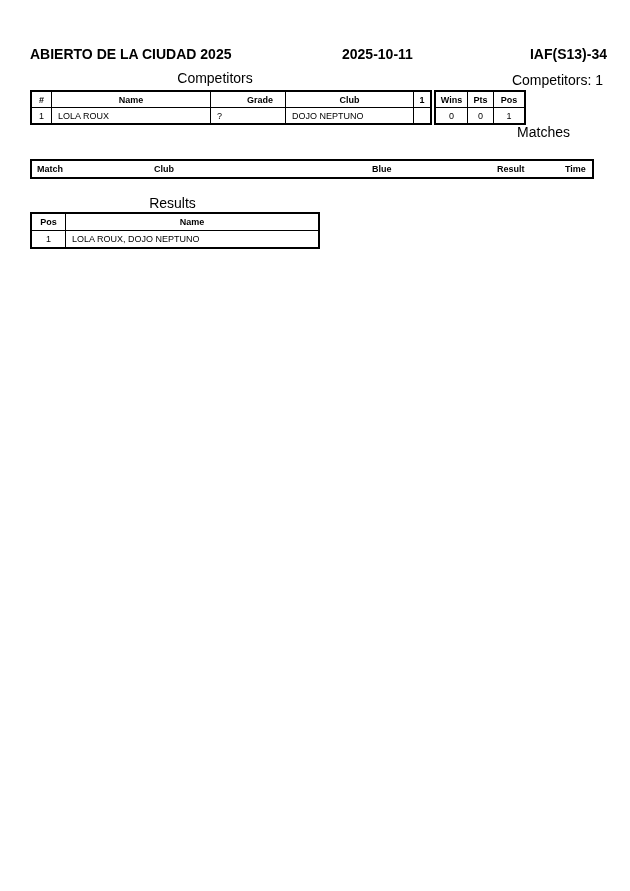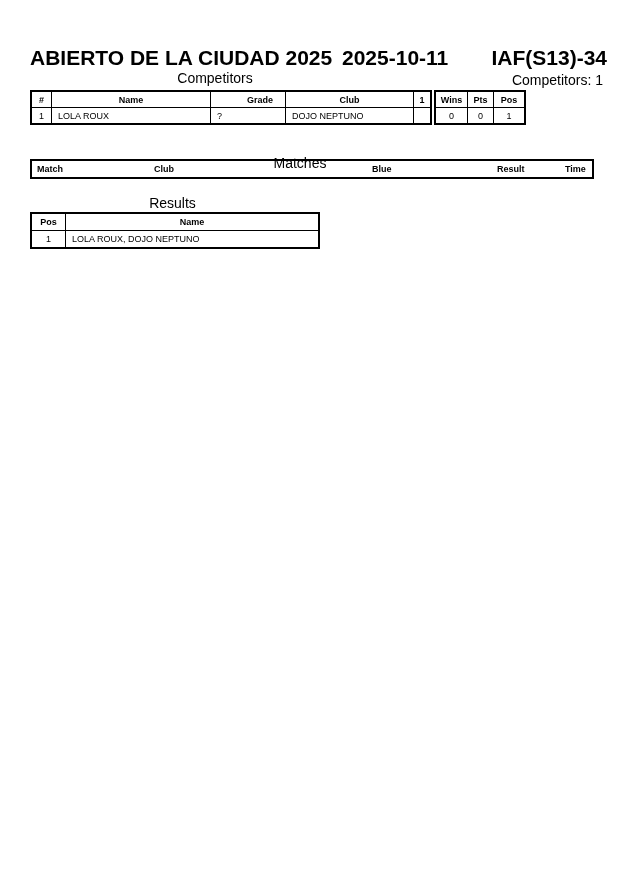--- a/index.html
+++ b/index.html
@@ -7,29 +7,29 @@
     width:630px; height:891px;
     background:#ffffff;
     font-family:"Liberation Sans", sans-serif;
     color:#000;
     position:relative;
     overflow:hidden;
   }
   .abs { position:absolute; }
 
   
-  .title { top:46px; font-size:21px; font-weight:bold; white-space:nowrap; letter-spacing:0; }
+  .title { top:46px; font-size:14px; font-weight:bold; white-space:nowrap; letter-spacing:0; }
   .title-main { left:30px; }
   .title-date { left:342px; }
   .title-cat  { right:23px; }
 
   
   .sec-head { font-size:14px; font-weight:normal; text-align:center; }
   .competitors-head { left:30px; width:370px; top:70px; }
-  .matches-head     { left:30px; width:540px; top:155px; }
+  .matches-head     { left:30px; width:540px; top:124px;text-align:right; }
   .results-head     { left:30px; width:285px; top:195px; }
 
   .comp-count { top:72px; right:27px; font-size:14px;margin-left:12px; }
 
   
   .tables-row { left:30px; top:90px; display:flex; gap:2px; align-items:flex-start; }
   table { border-collapse:collapse; table-layout:fixed; }
   .tbl { border:2px solid #000; }
   .tbl th, .tbl td {
     border:1px solid #000;

